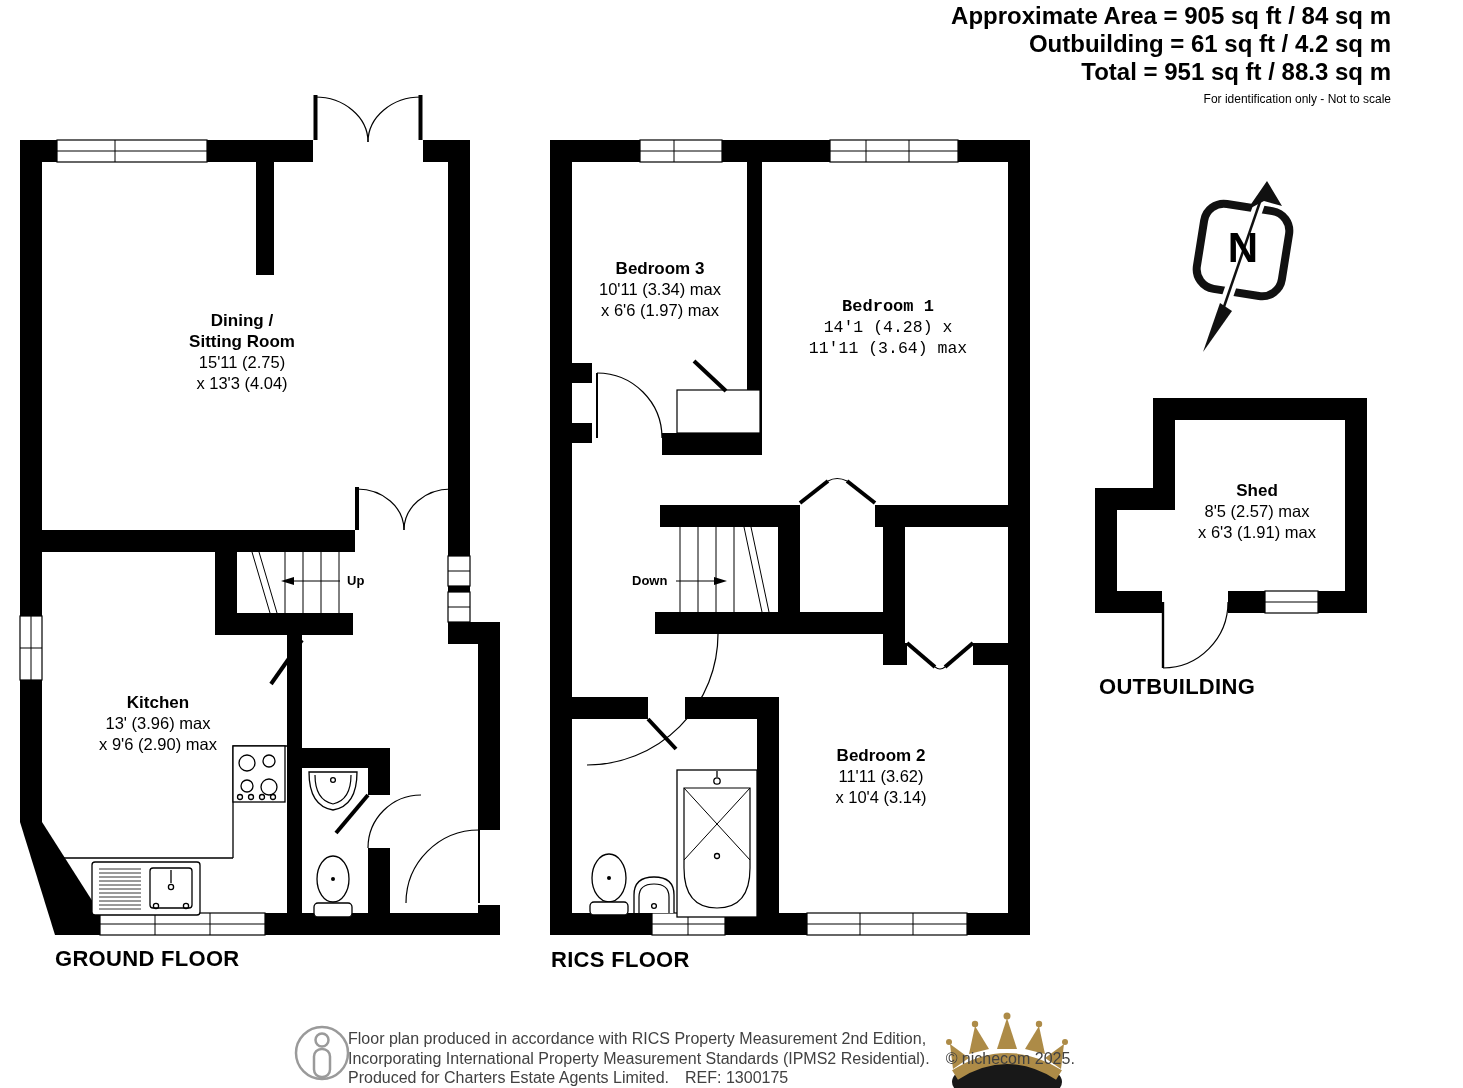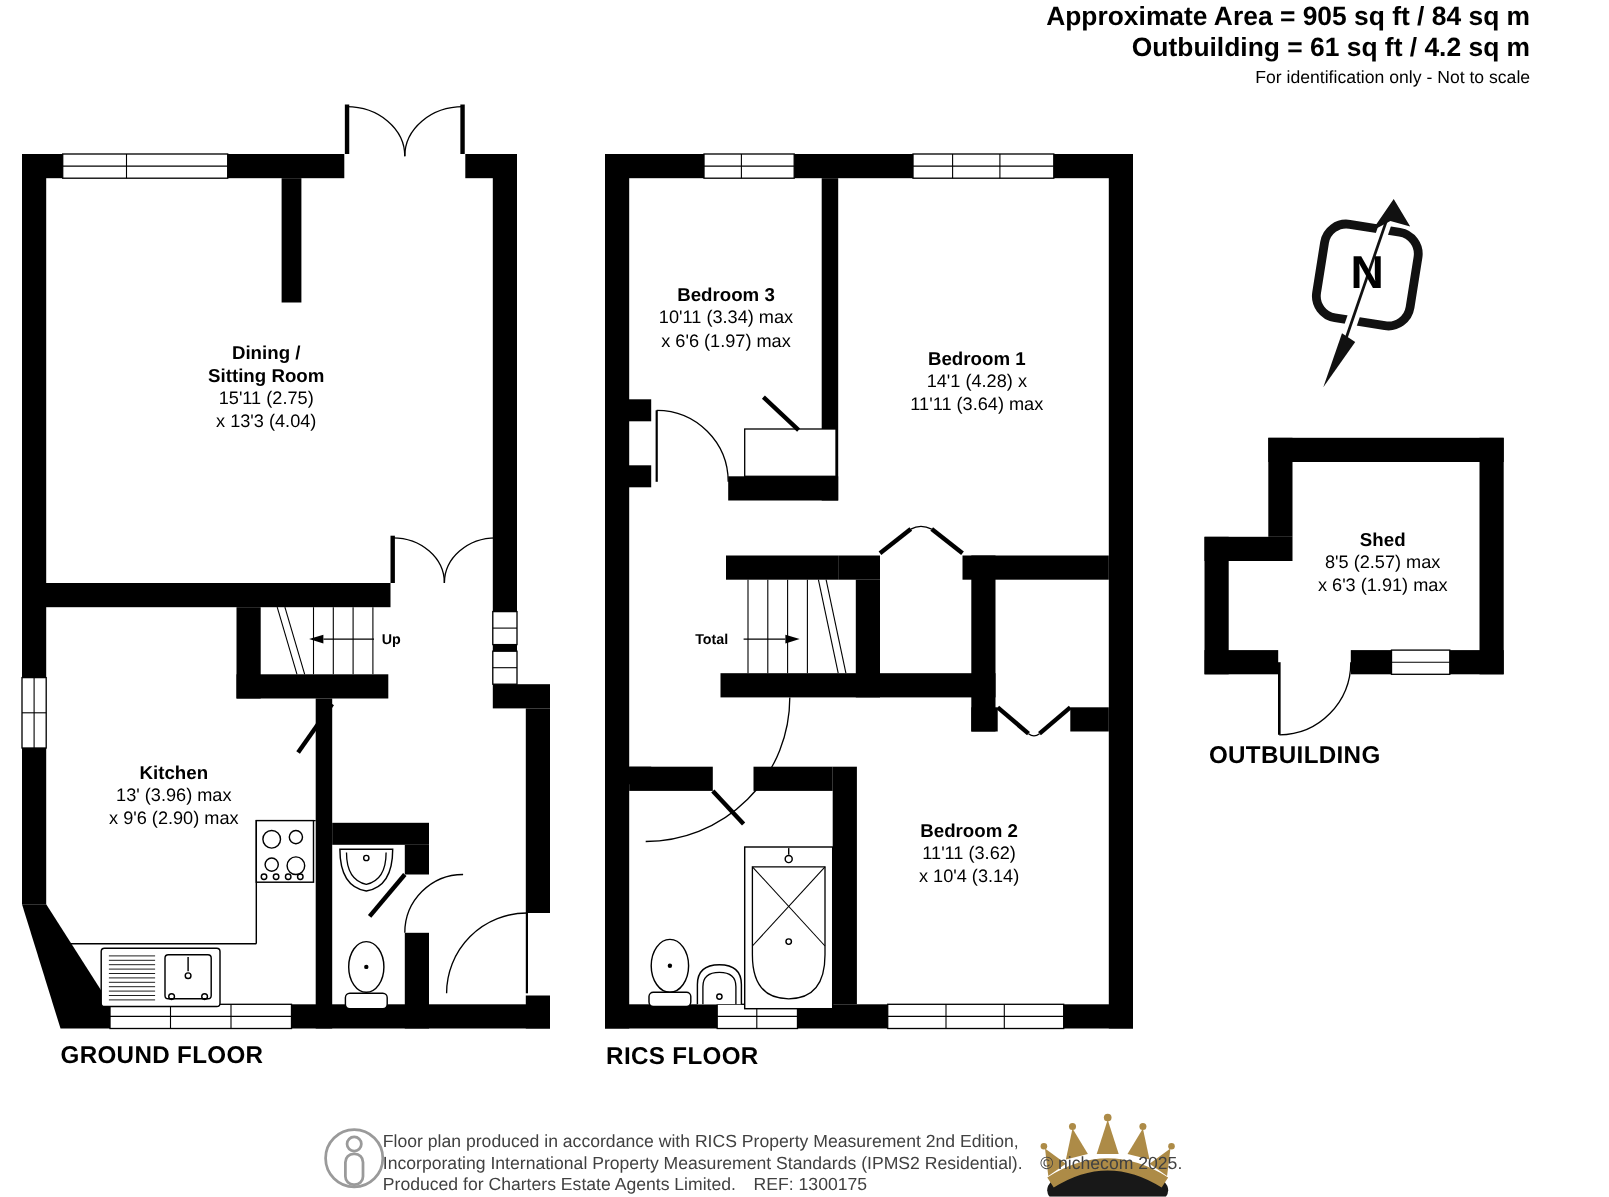--- a/index.html
+++ b/index.html
@@ -14,21 +14,21 @@
   .tread{stroke:#000;stroke-width:1;fill:none;}
   .win{fill:#fff;stroke:#000;stroke-width:1.2;}
   .winline{stroke:#000;stroke-width:1;fill:none;}
   .label{position:absolute;text-align:center;transform:translateX(-50%);white-space:nowrap;}
   .label .b{font-weight:bold;font-size:17px;line-height:21px;}
   .label .r{font-size:16.5px;line-height:21px;}
   .floor-title{position:absolute;font-weight:bold;font-size:22px;letter-spacing:.3px;white-space:nowrap;}
   .stair-label{position:absolute;font-weight:bold;font-size:13px;white-space:nowrap;}
   .summary{position:absolute;top:2px;right:8px;text-align:right;}
   .summary .big{font-size:24px;font-weight:bold;line-height:28px;}
-  .summary .small{font-size:16px;line-height:20px;margin-top:3px;}
+  .summary .small{font-size:12px;line-height:20px;margin-top:3px;}
   .compass-n{position:absolute;left:1243px;top:226px;transform:translateX(-50%);
              font-weight:bold;font-size:42px;line-height:44px;}
   .footer-text{position:absolute;left:348px;top:1029px;font-size:16px;line-height:19.5px;
                color:#414141;white-space:nowrap;}
   .footer-text .sep{display:inline-block;margin-left:16px;}
 </style>
 </head>
 <body>
 
 <div class="canvas">
@@ -294,20 +294,21 @@
       <circle cx="1039" cy="1024" r="3.2"></circle>
       <circle cx="949" cy="1042" r="3"></circle>
       <circle cx="1065" cy="1042" r="3"></circle>
     </g>
   </g>
 </svg>
 
 <div class="summary">
   <div class="big">Approximate Area = 905 sq ft / 84 sq m</div>
   <div class="big">Outbuilding = 61 sq ft / 4.2 sq m</div>
+  <div class="big">Total = 951 sq ft / 88.3 sq m</div>
   <div class="small">For identification only - Not to scale</div>
 </div>
 
 <div class="label" style="left:242px;top:310px;">
   <div class="b">Dining /</div>
   <div class="b">Sitting Room</div>
   <div class="r">15'11 (2.75)</div>
   <div class="r">x 13'3 (4.04)</div>
 </div>
 
@@ -316,40 +317,40 @@
   <div class="r">13' (3.96) max</div>
   <div class="r">x 9'6 (2.90) max</div>
 </div>
 
 <div class="label" style="left:660px;top:258px;">
   <div class="b">Bedroom 3</div>
   <div class="r">10'11 (3.34) max</div>
   <div class="r">x 6'6 (1.97) max</div>
 </div>
 
-<div class="label" style="left:888px;top:316px;">
+<div class="label" style="left:888px;top:296px;font-family:Liberation Mono, monospace;">
   <div class="b">Bedroom 1</div>
   <div class="r">14'1 (4.28) x</div>
   <div class="r">11'11 (3.64) max</div>
 </div>
 
 <div class="label" style="left:881px;top:745px;">
   <div class="b">Bedroom 2</div>
   <div class="r">11'11 (3.62)</div>
   <div class="r">x 10'4 (3.14)</div>
 </div>
 
 <div class="label" style="left:1257px;top:480px;">
   <div class="b">Shed</div>
   <div class="r">8'5 (2.57) max</div>
   <div class="r">x 6'3 (1.91) max</div>
 </div>
 
 <div class="stair-label" style="left:347px;top:573px;">Up</div>
-<div class="stair-label" style="left:632px;top:573px;">Total</div>
+<div class="stair-label" style="left:632px;top:573px;">Down</div>
 
 <div class="floor-title" style="left:55px;top:946px;">GROUND FLOOR</div>
 <div class="floor-title" style="left:551px;top:947px;">RICS FLOOR</div>
 <div class="floor-title" style="left:1099px;top:674px;">OUTBUILDING</div>
 
 <div class="compass-n">N</div>
 
 <div class="footer-text">
   <div>Floor plan produced in accordance with RICS Property Measurement 2nd Edition,</div>
   <div><span>Incorporating International Property Measurement Standards (IPMS2 Residential).</span><span class="sep">© nichecom 2025.</span></div>

